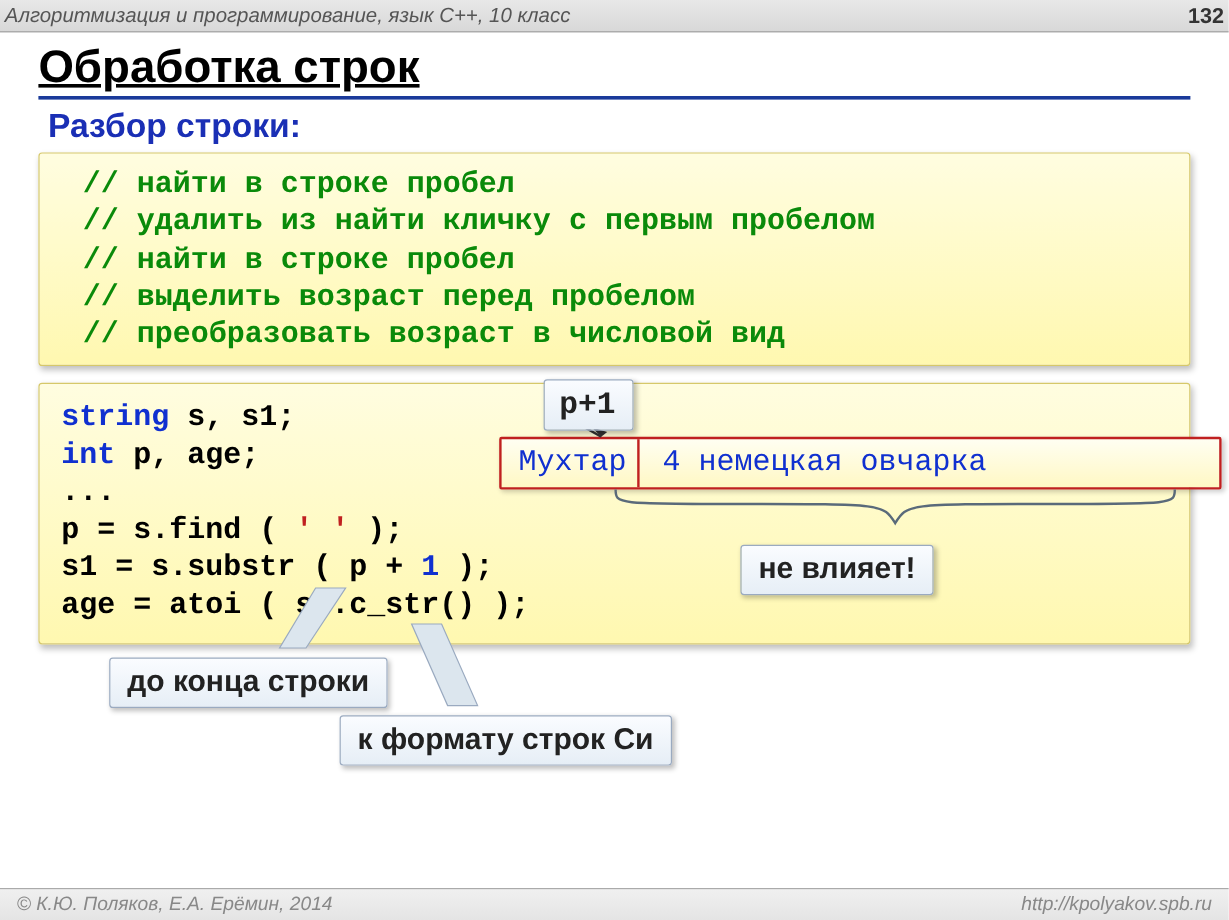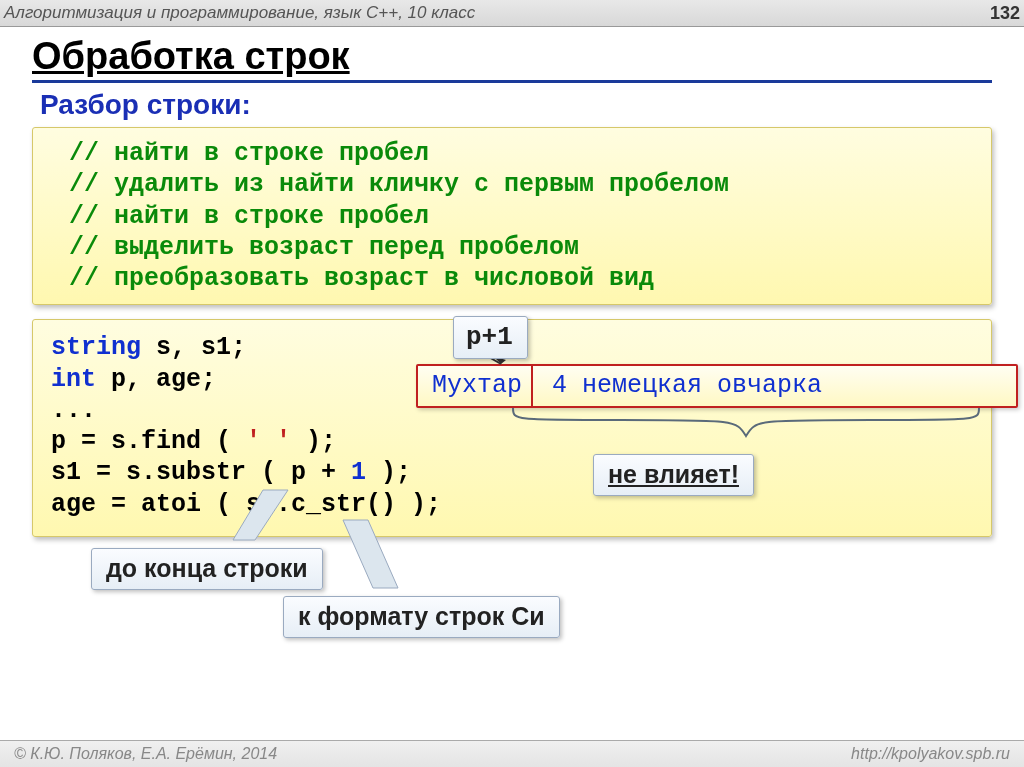--- a/index.html
+++ b/index.html
@@ -106,21 +106,21 @@
   }
   .label-p1 { left: 420px; top: -4px; z-index: 2; padding-left: 12px; }
   .example { left: 358px; top: 44px; width: 570px; margin-left: 25px; }
   .curly {
     position: absolute;
     left: 478px;
     top: 86px;
     width: 470px;
     height: 36px;
   }
-  .no-effect { left: 560px; top: 134px; text-decoration: underline; }
+  .no-effect { left: 584px; top: 134px; }
   .callout1 { left: 58px; top: 228px; }
   .callout2 { left: 250px; top: 276px; }
   svg.pointer {
     position: absolute;
     overflow: visible;
   }
   .footer {
     position: absolute;
     bottom: 0;
     left: 0;

